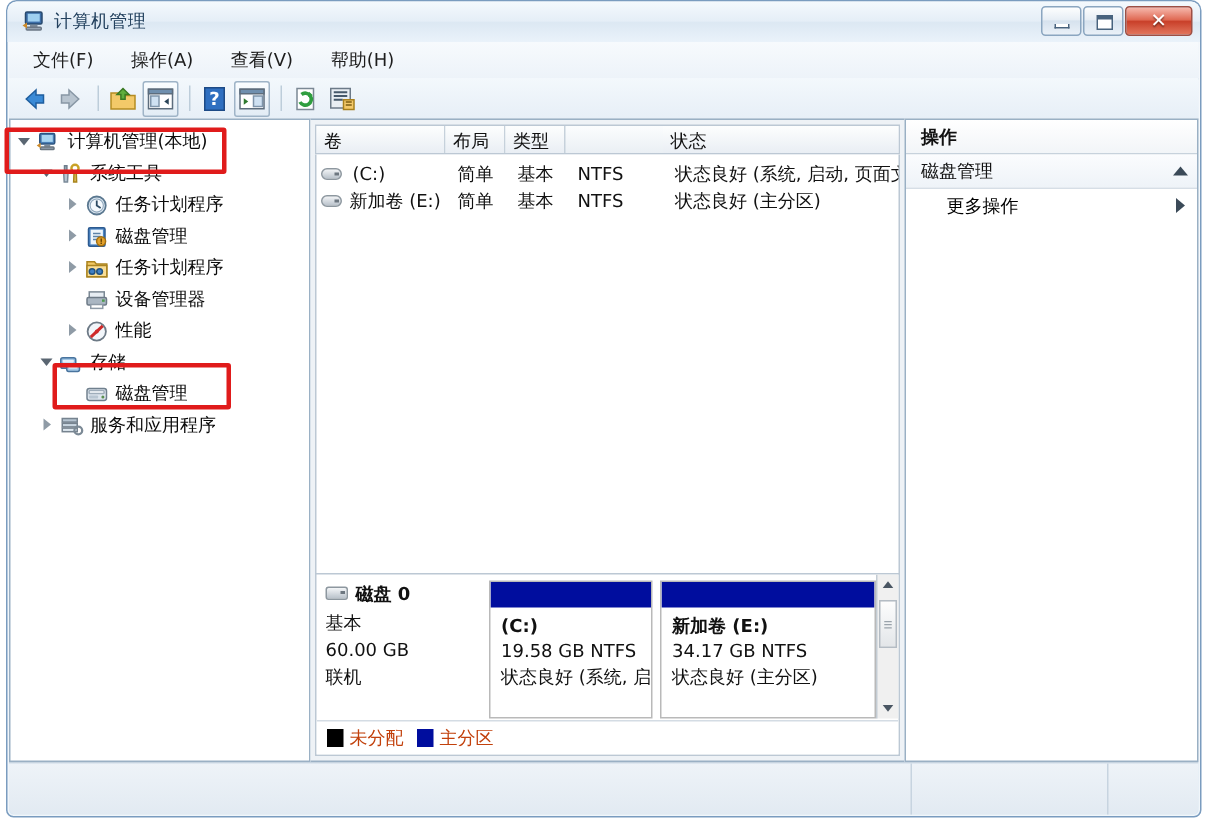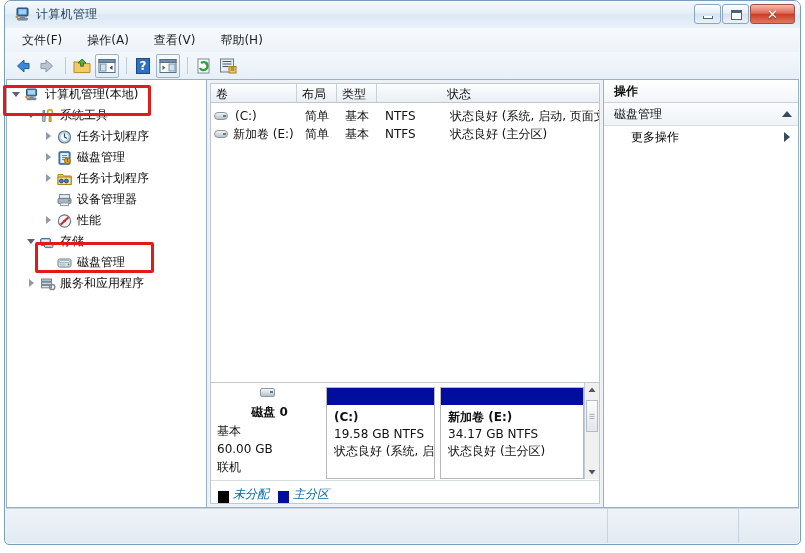--- a/index.html
+++ b/index.html
@@ -87,33 +87,33 @@
   .hsthumb{height:15px;background:linear-gradient(180deg,#fdfdfd,#e3e6e9);
     border:1px solid #b4bcc4;box-sizing:border-box;position:relative;}
   .grip{position:absolute;left:50%;top:4px;transform:translateX(-50%);width:8px;height:7px;}
   .grip i{position:absolute;top:0;width:1px;height:7px;background:#9aa3ab;}
 
   
   .diskarea{position:absolute;left:3px;bottom:3px;right:3px;height:122px;background:#fff;
     border:1px solid #bcc8d4;box-sizing:border-box;overflow:hidden;}
   .diskrow{position:absolute;left:0;top:0;right:15px;bottom:24px;display:flex;padding:4px 0 0 6px;box-sizing:border-box;}
   .diskinfo{width:105px;font-size:12px;color:#111;line-height:18px;}
-  .dtitle{display:flex;align-items:center;font-weight:bold;margin-bottom:1px;flex-direction:column;}
+  .dtitle{display:flex;align-items:center;font-weight:bold;margin-bottom:1px;}
   .dicon{width:16px;height:12px;position:relative;margin-right:4px;flex:0 0 16px;}
   .dicon::before{content:"";position:absolute;left:0;top:1px;width:15px;height:9px;border-radius:2px;
     background:linear-gradient(180deg,#f4f6f8,#b8c1ca);border:1px solid #8d979f;box-sizing:border-box;}
   .dicon::after{content:"";position:absolute;left:10px;top:4px;width:3px;height:2px;background:#6d7780;}
   .parts{flex:1;display:flex;gap:5px;padding-left:4px;}
   .part{border:1px solid #b9b9b9;box-sizing:border-box;background:#fff;
     display:flex;flex-direction:column;overflow:hidden;}
   .phead{height:17px;flex:0 0 17px;}
   .pbody{padding:4px 0 0 7px;font-size:12px;color:#111;line-height:17px;overflow:hidden;white-space:nowrap;}
   .pname{font-weight:bold;}
-  .legend{position:absolute;left:0;bottom:0;right:0;height:22px;display:flex;align-items:flex-end;
-    padding-left:7px;font-size:12px;color:#0369a1;border-top:1px solid #d4dce4;background:#fff;font-style:italic;}
+  .legend{position:absolute;left:0;bottom:0;right:0;height:22px;display:flex;align-items:center;
+    padding-left:7px;font-size:12px;color:#c2410c;border-top:1px solid #d4dce4;background:#fff;}
   .lchip{width:11px;height:12px;margin-right:4px;}
   .vscroll{position:absolute;right:0;top:0;bottom:24px;width:15px;background:#f0f0f0;
     border-left:1px solid #c3ccd4;box-sizing:border-box;}
   .vsarrow{height:15px;position:relative;}
   .vsthumb{position:absolute;left:1px;right:1px;top:17px;height:32px;
     background:linear-gradient(180deg,#fdfdfd,#e3e6e9);border:1px solid #b4bcc4;box-sizing:border-box;}
 
   
   .act-head{height:22px;line-height:22px;padding-left:10px;font-size:12px;font-weight:bold;color:#111;
     border-bottom:1px solid #c7d2dc;background:linear-gradient(180deg,#ffffff,#f2f5f8);font-family:Liberation Serif, serif;}

